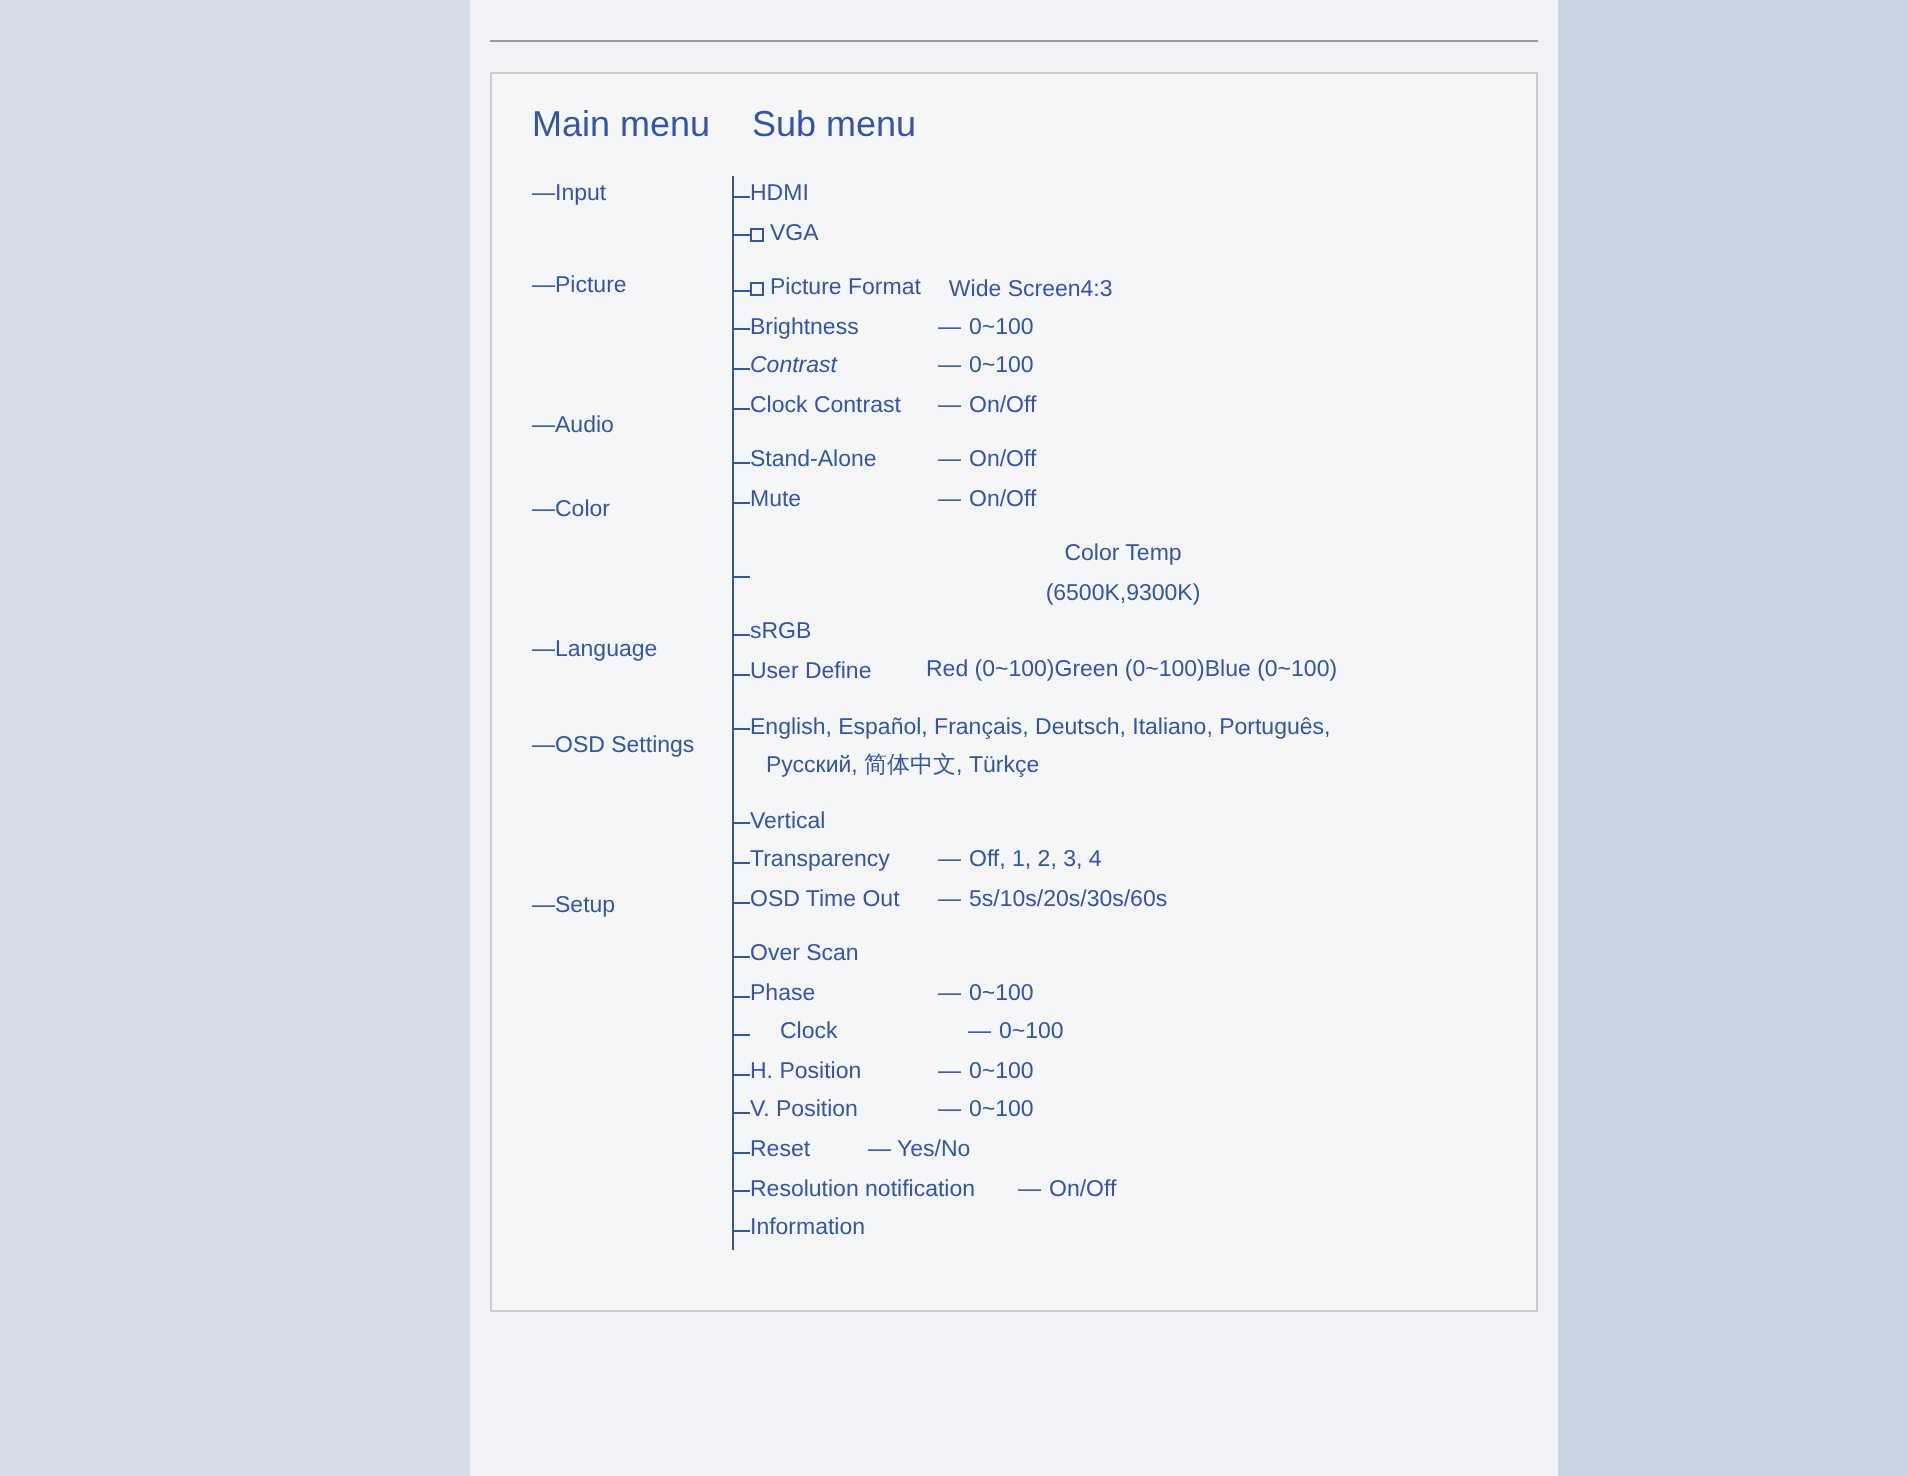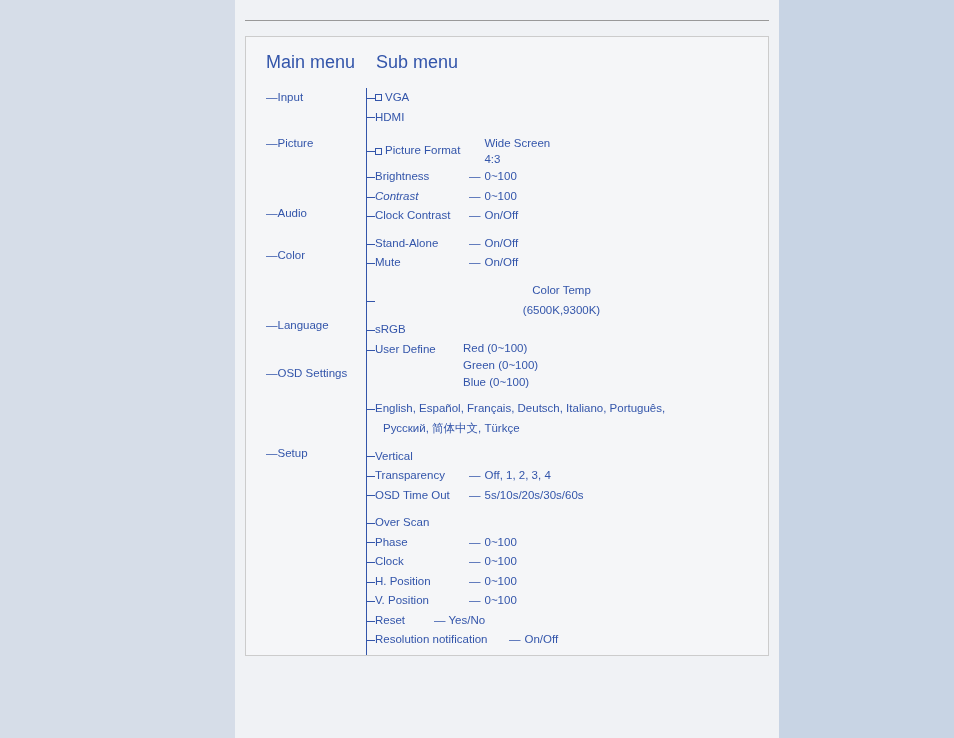--- a/index.html
+++ b/index.html
@@ -160,35 +160,35 @@
           <span class="dash">—</span>
             <span class="main-menu-label">Setup</span>
         </div>
 
       </div>
 
       <div style="flex:1; border-left: 1px solid #3355aa; font-size:11.5px; color:#3355aa; display:flex; flex-direction:column;">
 
         <div style="display:flex; align-items:center; padding-left:8px; position:relative; line-height:1.7;">
           <span style="position:absolute;left:0;top:50%;width:8px;height:1px;background:#3355aa;display:block;"></span>
+          <span>HDMI</span>
+        </div>
+        <div style="display:flex; align-items:center; padding-left:8px; position:relative; line-height:1.7;">
+          <span style="position:absolute;left:0;top:50%;width:8px;height:1px;background:#3355aa;display:block;"></span>
           <span style="border:1px solid #3355aa;width:7px;height:7px;display:inline-block;margin-right:3px;"></span>
           <span>VGA</span>
         </div>
-        <div style="display:flex; align-items:center; padding-left:8px; position:relative; line-height:1.7;">
-          <span style="position:absolute;left:0;top:50%;width:8px;height:1px;background:#3355aa;display:block;"></span>
-          <span>HDMI</span>
-        </div>
 
         <div style="height:8px;"></div>
 
         <div style="display:flex; align-items:center; padding-left:8px; position:relative; line-height:1.7;">
           <span style="position:absolute;left:0;top:50%;width:8px;height:1px;background:#3355aa;display:block;"></span>
           <span style="border:1px solid #3355aa;width:7px;height:7px;display:inline-block;margin-right:3px;"></span>
           <span>Picture Format</span>
-          <span style="margin-left:24px; display:flex; flex-direction:column; line-height:1.4;">
+          <span style="margin-left:14px; display:flex; flex-direction:row; line-height:1.4;text-align:right;">
             <span>Wide Screen</span>
             <span>4:3</span>
           </span>
         </div>
         <div style="display:flex; align-items:center; padding-left:8px; position:relative; line-height:1.7;">
           <span style="position:absolute;left:0;top:50%;width:8px;height:1px;background:#3355aa;display:block;"></span>
           <span style="min-width:90px;">Brightness</span>
           <span style="margin:0 4px;">—</span>
           <span>0~100</span>
         </div>
@@ -227,21 +227,21 @@
           <span>Color Temp</span>
           <span style="margin-left:0;">(6500K,9300K)</span>
         </div>
         <div style="display:flex; align-items:center; padding-left:8px; position:relative; line-height:1.7;">
           <span style="position:absolute;left:0;top:50%;width:8px;height:1px;background:#3355aa;display:block;"></span>
           <span>sRGB</span>
         </div>
         <div style="display:flex; align-items:flex-start; padding-left:8px; position:relative; line-height:1.7;">
           <span style="position:absolute;left:0;top:10px;width:8px;height:1px;background:#3355aa;display:block;"></span>
           <span style="min-width:80px;">User Define</span>
-          <span style="display:flex; flex-direction:column; margin-left:8px; line-height:1.5;">
+          <span style="display:flex; flex-direction:row; margin-left:8px; line-height:1.5;">
             <span>Red (0~100)</span>
             <span>Green (0~100)</span>
             <span>Blue (0~100)</span>
           </span>
         </div>
 
         <div style="height:8px;"></div>
 
         <div style="display:flex; align-items:center; padding-left:8px; position:relative; line-height:1.7;">
           <span style="position:absolute;left:0;top:50%;width:8px;height:1px;background:#3355aa;display:block;"></span>
@@ -277,21 +277,21 @@
           <span>Over Scan</span>
         </div>
         <div style="display:flex; align-items:center; padding-left:8px; position:relative; line-height:1.7;">
           <span style="position:absolute;left:0;top:50%;width:8px;height:1px;background:#3355aa;display:block;"></span>
           <span style="min-width:90px;">Phase</span>
           <span style="margin:0 4px;">—</span>
           <span>0~100</span>
         </div>
         <div style="display:flex; align-items:center; padding-left:8px; position:relative; line-height:1.7;">
           <span style="position:absolute;left:0;top:50%;width:8px;height:1px;background:#3355aa;display:block;"></span>
-          <span style="min-width:90px;">Clock</span>
+          <span style="min-width:90px;margin-left:15px;">Clock</span>
           <span style="margin:0 4px;">—</span>
           <span>0~100</span>
         </div>
         <div style="display:flex; align-items:center; padding-left:8px; position:relative; line-height:1.7;">
           <span style="position:absolute;left:0;top:50%;width:8px;height:1px;background:#3355aa;display:block;"></span>
           <span style="min-width:90px;">H. Position</span>
           <span style="margin:0 4px;">—</span>
           <span>0~100</span>
         </div>
         <div style="display:flex; align-items:center; padding-left:8px; position:relative; line-height:1.7;">

